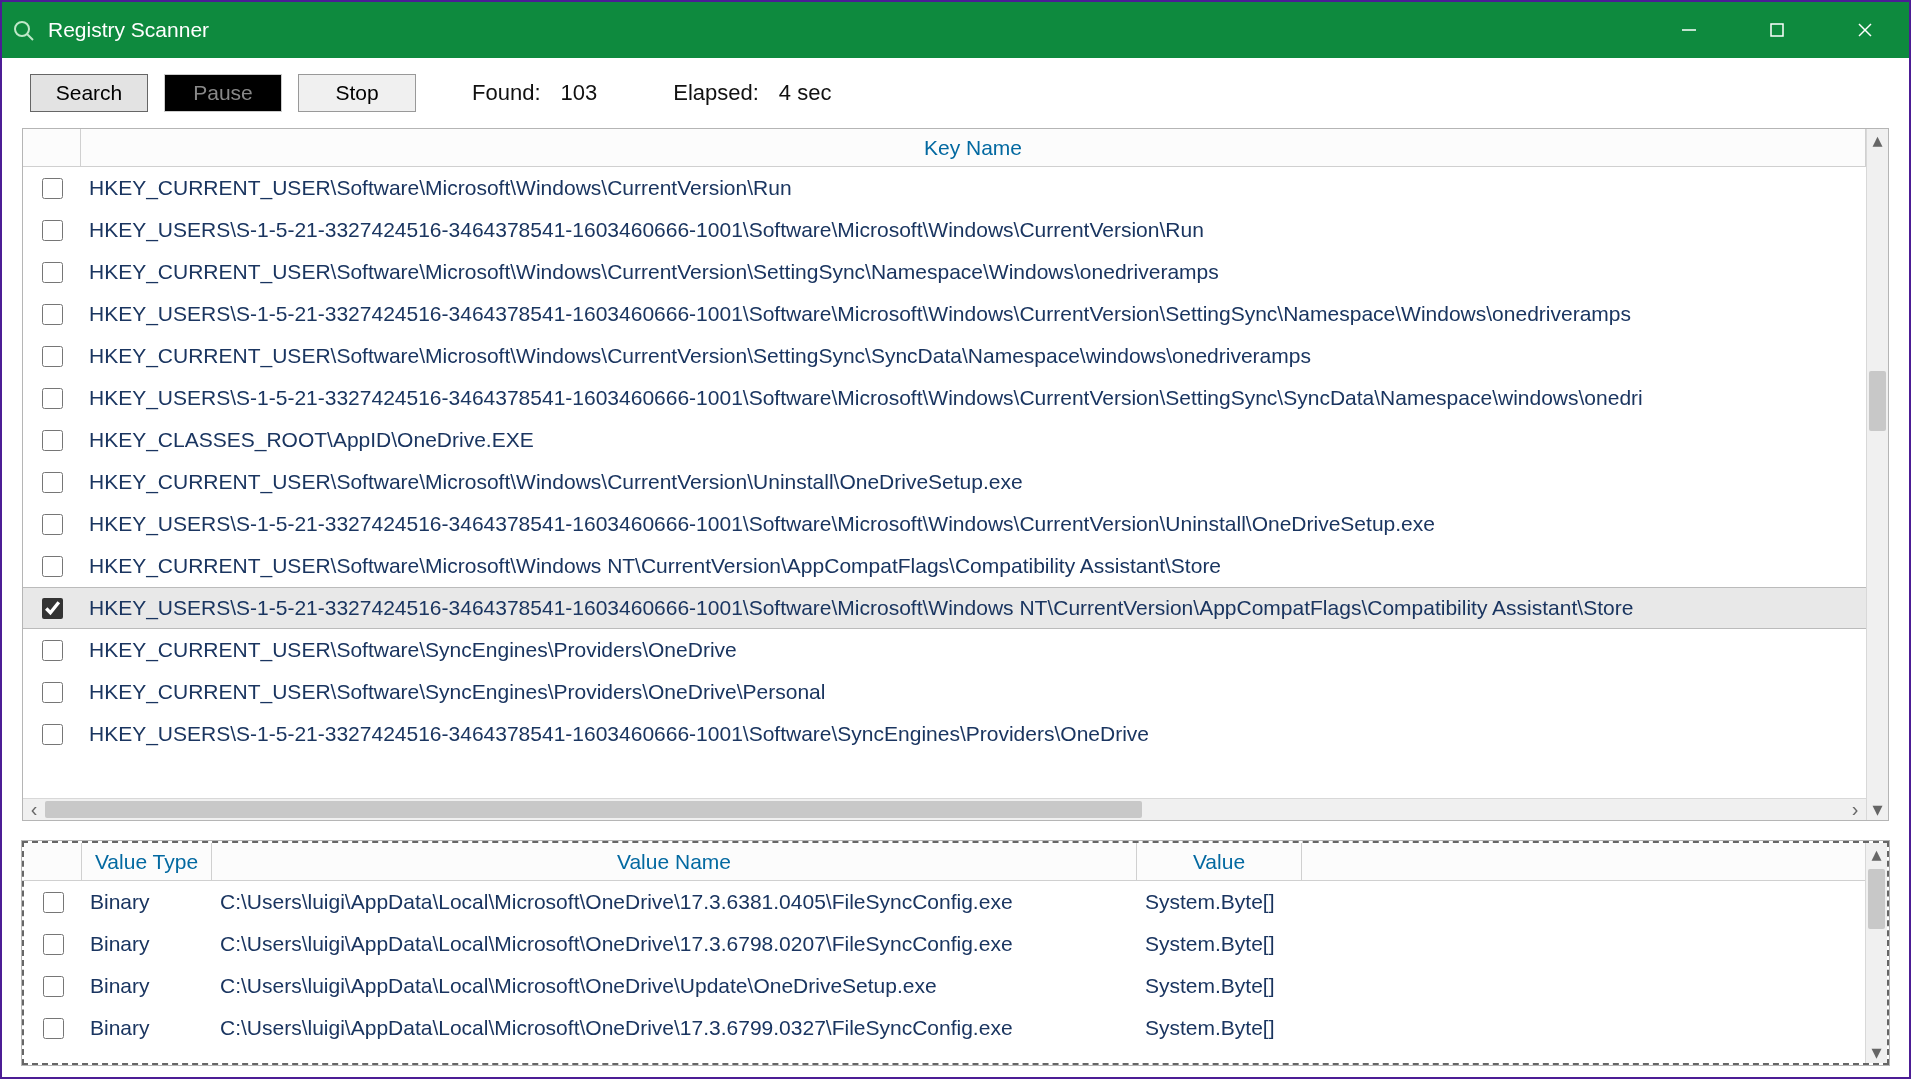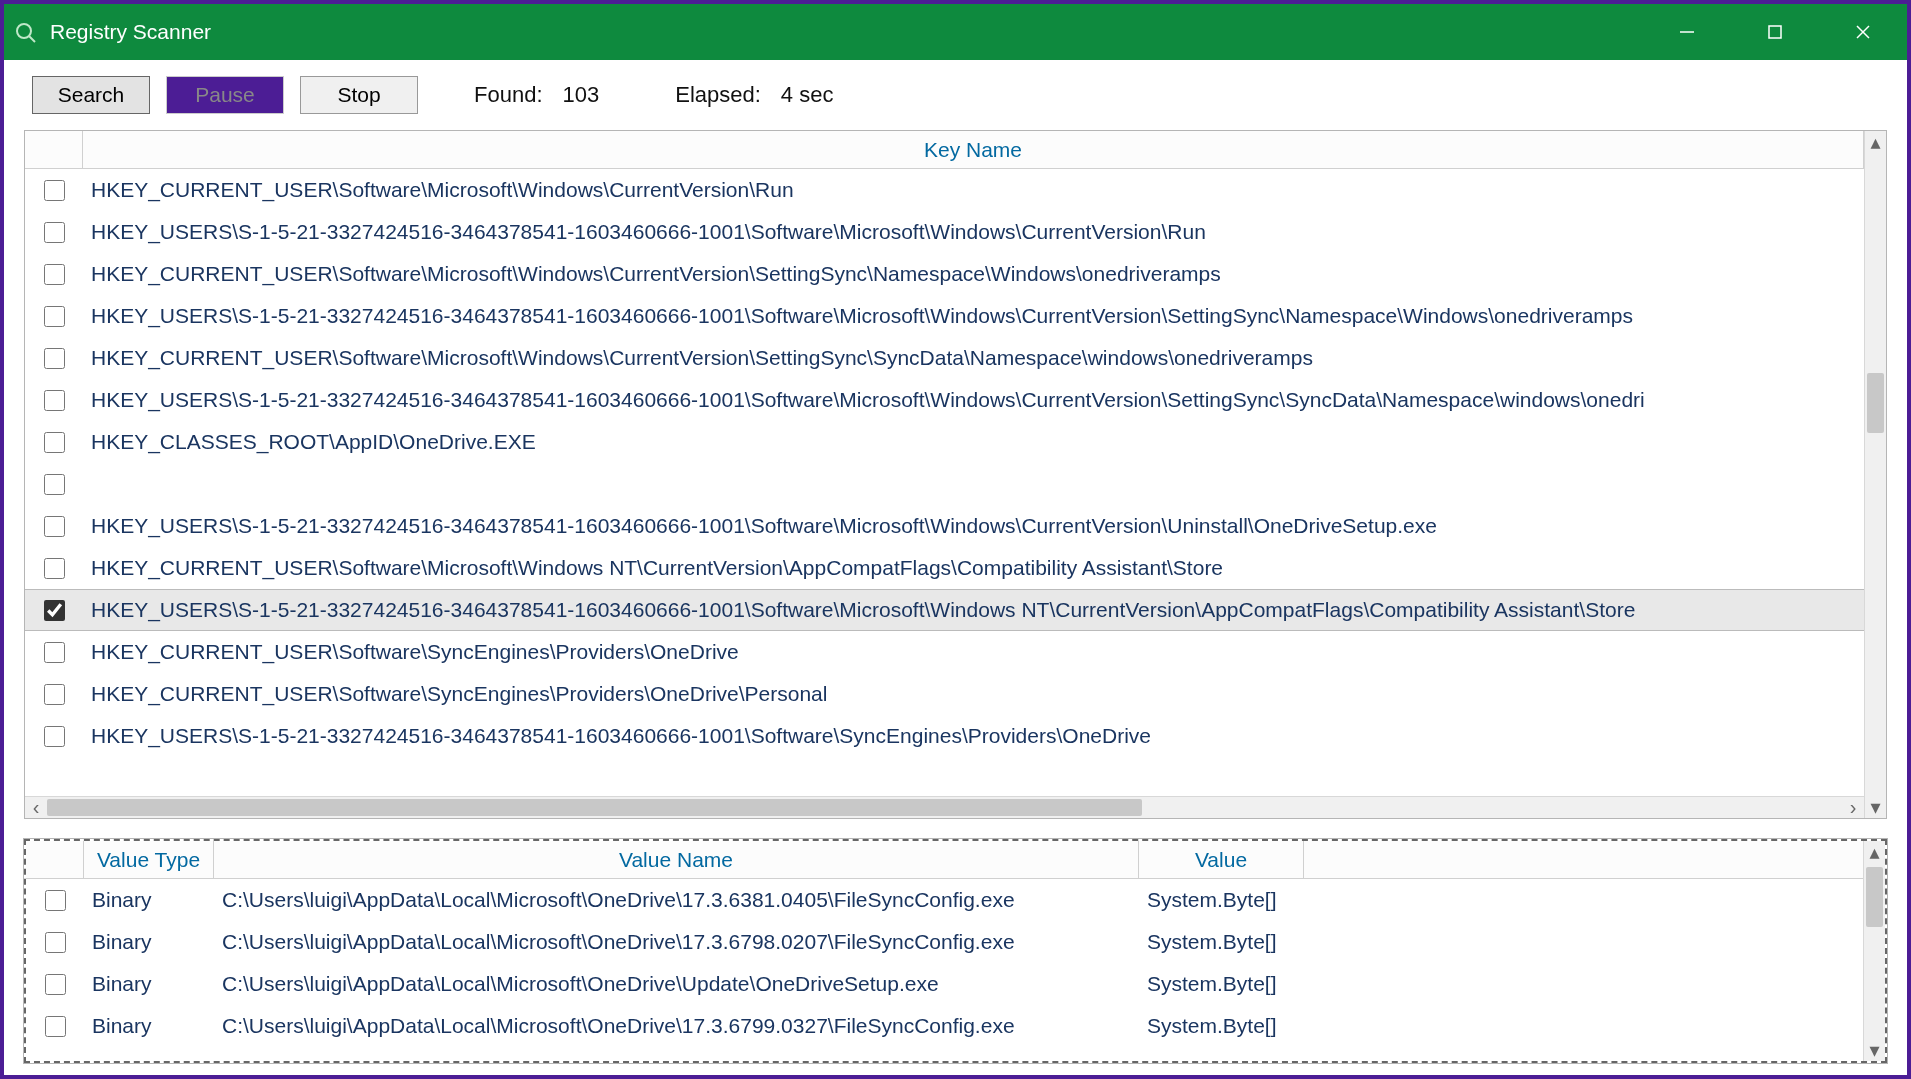--- a/index.html
+++ b/index.html
@@ -5,21 +5,21 @@
   * { box-sizing: border-box; margin: 0; padding: 0; }
   html, body {
     width: 1911px; height: 1079px;
     font-family: "Segoe UI", Tahoma, sans-serif;
     font-size: 20px;
     overflow: hidden;
     background: #fff;
   }
   .window {
     width: 100%; height: 100%;
-    border: 4px solid #4c1d95;
+    border: 2px solid #4c1d95;
     display: flex;
     flex-direction: column;
     background: #fff;
   }
   
   .titlebar {
     height: 56px;
     background: #0e8a3e;
     color: #fff;
     display: flex;
@@ -58,21 +58,21 @@
   .toolbar button {
     width: 118px; height: 38px;
     font-size: 21px;
     font-family: inherit;
     border: 1px solid #999;
     background: #f0f0f0;
     cursor: pointer;
   }
   .toolbar button:disabled {
     color: #888;
-    background: #4c1d95;
+    background: #000000;
     border-color: #ccc;
     cursor: default;
   }
   .toolbar button.primary {
     background: #e3e3e3;
     border-color: #666;
   }
   .toolbar .stat-label {
     margin-left: 40px;
     font-size: 22px;
@@ -317,20 +317,21 @@
           <div class="row">
             <span class="chk">
               <input type="checkbox" style="">
             </span>
             <span class="cell keycell">HKEY_CLASSES_ROOT\AppID\OneDrive.EXE</span>
           </div>
           <div class="row">
             <span class="chk">
               <input type="checkbox" style="">
             </span>
+            <span class="cell keycell">HKEY_CURRENT_USER\Software\Microsoft\Windows\CurrentVersion\Uninstall\OneDriveSetup.exe</span>
           </div>
           <div class="row">
             <span class="chk">
               <input type="checkbox" style="">
             </span>
             <span class="cell keycell">HKEY_USERS\S-1-5-21-3327424516-3464378541-1603460666-1001\Software\Microsoft\Windows\CurrentVersion\Uninstall\OneDriveSetup.exe</span>
           </div>
           <div class="row">
             <span class="chk">
               <input type="checkbox" style="">

